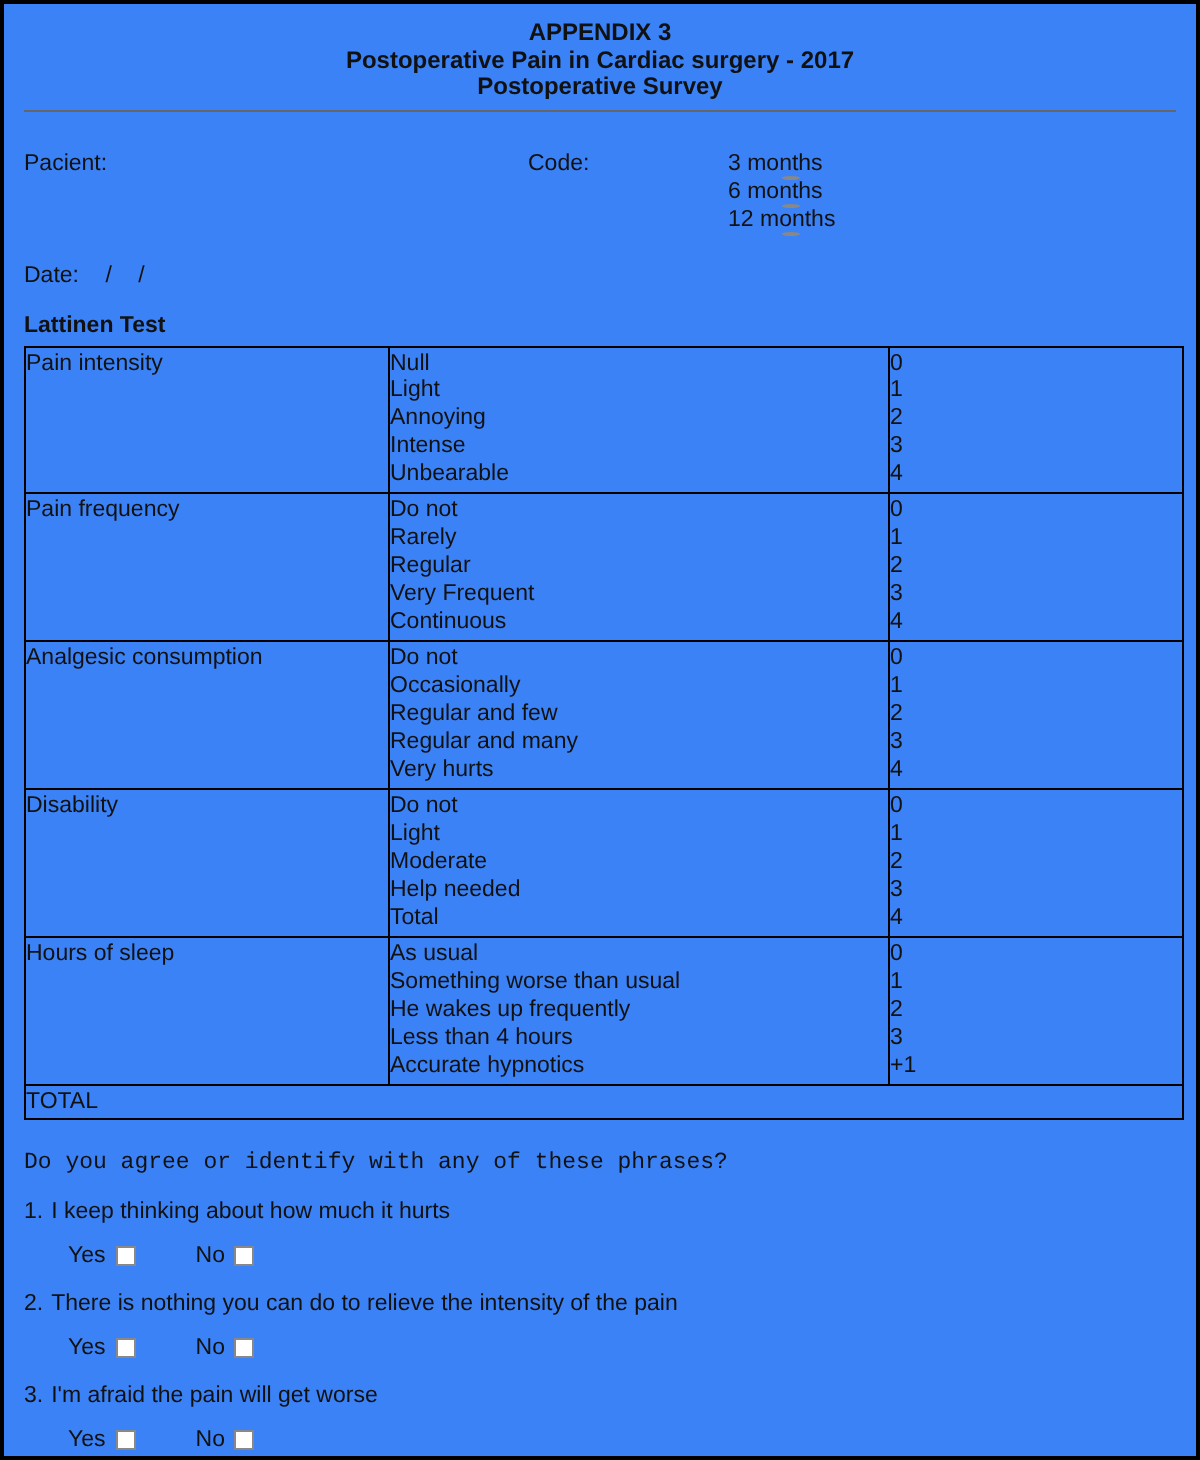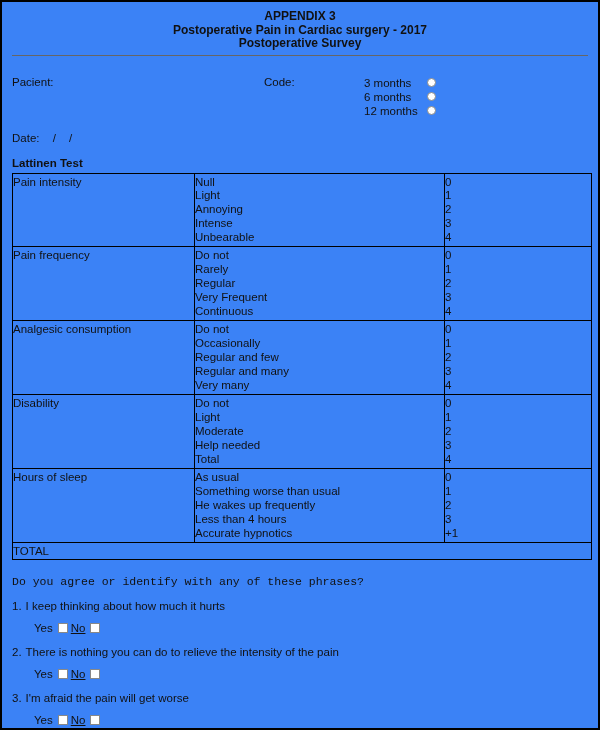--- a/index.html
+++ b/index.html
@@ -17,21 +17,21 @@
     position: relative;
   }
   .header { text-align: center; font-weight: bold; font-size: 12px; line-height: 13.5px; }
   .header div { white-space: nowrap; }
   .rule { border-bottom: 1px solid #666; margin-top: 4px; }
 
   .patient-row { display: flex; align-items: flex-start; margin-top: 20px; }
   .patient-label { width: 252px; display: inline-block; }
   .code-label { width: 100px; display: inline-block; }
   .code-options { margin-left: 0; }
-  .code-option { display: flex; align-items: center; height: 14px; }
+  .code-option { display: flex; align-items: center; height: 14px; flex-direction: column; }
   .code-option .opt-label { min-width: 57px; display: inline-block; }
   .radio {
     width: 9px; height: 9px; border: 1px solid #888; border-radius: 50%;
     display: inline-block; margin-left: 6px; background: #fff;
   }
 
   .date-row { margin-top: 14px; }
   .slash { margin-left: 10px; }
 
   .lattinen-heading { font-weight: bold; margin-top: 13px; }
@@ -45,21 +45,21 @@
   td.total { padding: 3px 6px; vertical-align: middle; }
 
   .q-intro { margin-top: 15px; font-family: Liberation Mono, monospace; }
   .question { margin-top: 12px; }
   .q-num { margin-right: 4px; }
   .yesno { margin-top: 10px; margin-left: 22px; display: flex; align-items: center; }
   .checkbox {
     width: 10px; height: 10px; border: 1px solid #888;
     display: inline-block; margin-left: 5px; background: #fff;
   }
-  .no-label { margin-left: 3px; text-decoration: underline; }
+  .no-label { margin-left: 30px; }
 </style>
 </head>
 <body>
 
 <div class="page">
 
   <div class="header">
     <div>APPENDIX 3</div>
     <div>Postoperative Pain in Cardiac surgery - 2017</div>
     <div>Postoperative Survey</div>
@@ -129,21 +129,21 @@
           <div>4</div>
         </td>
       </tr>
       <tr>
         <td class="cat">Analgesic consumption</td>
         <td class="desc">
           <div>Do not</div>
           <div>Occasionally</div>
           <div>Regular and few</div>
           <div>Regular and many</div>
-          <div>Very many</div>
+          <div>Very hurts</div>
         </td>
         <td class="score">
           <div>0</div>
           <div>1</div>
           <div>2</div>
           <div>3</div>
           <div>4</div>
         </td>
       </tr>
       <tr>

